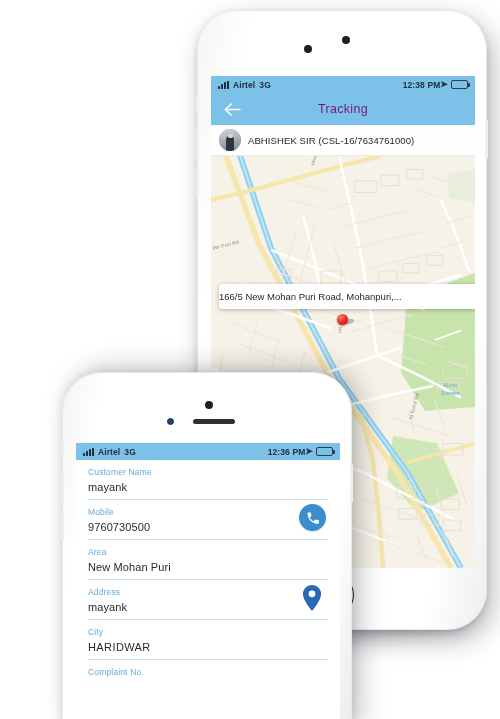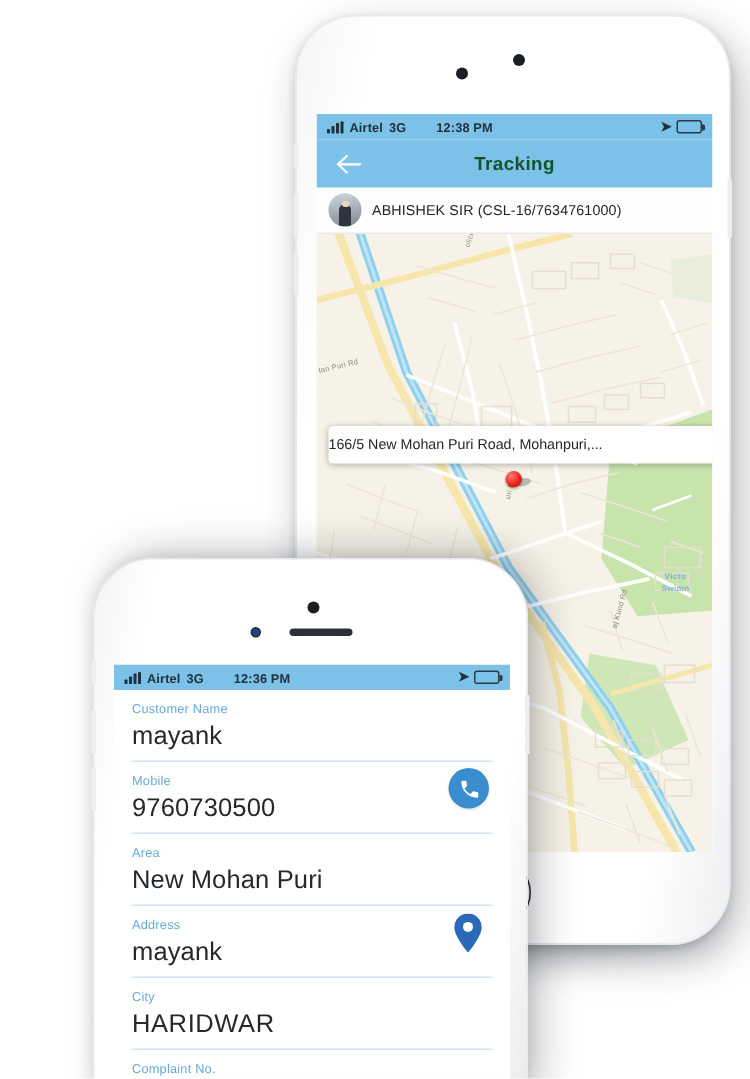--- a/index.html
+++ b/index.html
@@ -113,21 +113,21 @@
     background: #7cc2e8;
     display: flex;
     align-items: center;
     padding: 0 7px;
     color: #20313d;
     font-size: 8.5px;
     font-weight: bold;
     letter-spacing: 0.1px;
   }
   .sb-left  { display: flex; align-items: center; gap: 4px; flex: 0 0 auto; }
-  .sb-mid   { flex: 1 1 auto; text-align: left; margin-left: 20px; }
+  .sb-mid   { flex: 1 1 auto; text-align: right; margin-left: 20px; }
   .sb-right { display: flex; align-items: center; gap: 3px; flex: 0 0 auto; }
 
   .signal { display: flex; align-items: flex-end; gap: 1px; height: 8px; }
   .signal i { display: block; width: 2px; background: #20313d; border-radius: 0.5px; }
   .signal i:nth-child(1) { height: 3px; }
   .signal i:nth-child(2) { height: 5px; }
   .signal i:nth-child(3) { height: 6.5px; }
   .signal i:nth-child(4) { height: 8px; }
 
   .loc-arrow { font-size: 9px; line-height: 1; color: #20313d; }
@@ -162,23 +162,23 @@
     position: absolute;
     left: 7px; top: 0; bottom: 0;
     width: 28px;
     display: flex; align-items: center; justify-content: center;
     cursor: pointer;
   }
   .nav-title {
     flex: 1;
     text-align: center;
     font-size: 12.5px;
-    font-weight: bold;
+    font-weight: normal;
     letter-spacing: 0.3px;
-    color: #14532d;
+    color: #701a75;
   }
 
   
   .cust-strip {
     height: 31px;
     background: #fefefe;
     border-bottom: 1px solid #e9eaec;
     display: flex;
     align-items: center;
     padding: 0 8px;
@@ -266,21 +266,21 @@
     padding: 7px 0 6px 0;
     border-bottom: 1px solid #cfe2f1;
   }
   .f-label {
     font-size: 8.5px;
     color: #66a9d8;
     letter-spacing: 0.15px;
     margin-bottom: 4px;
   }
   .f-value {
-    font-size: 17px;
+    font-size: 11px;
     color: #25292e;
     letter-spacing: 0.1px;
   }
   .f-value.caps { letter-spacing: 0.4px; }
 
   .call-btn {
     position: absolute;
     right: 2px;
     top: 4px;
     width: 27px; height: 27px;

